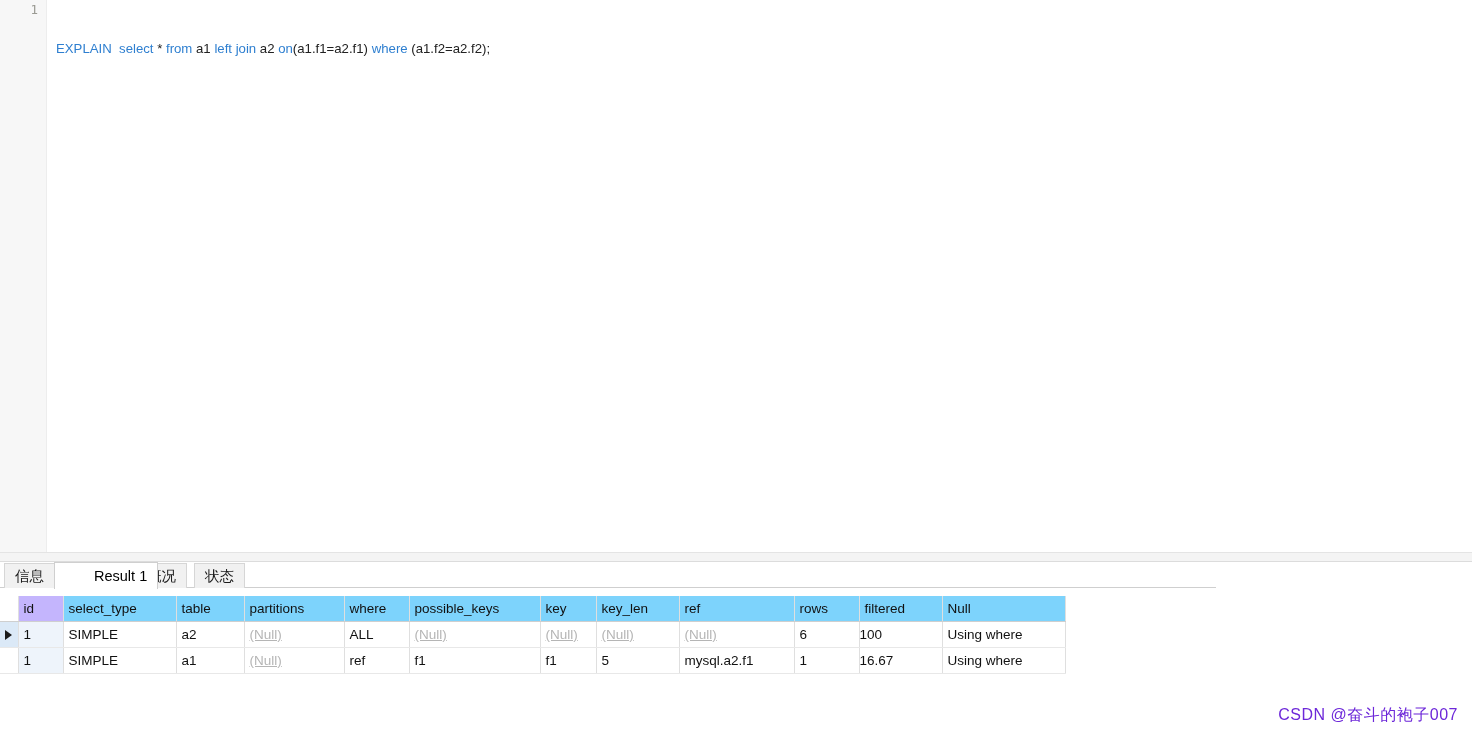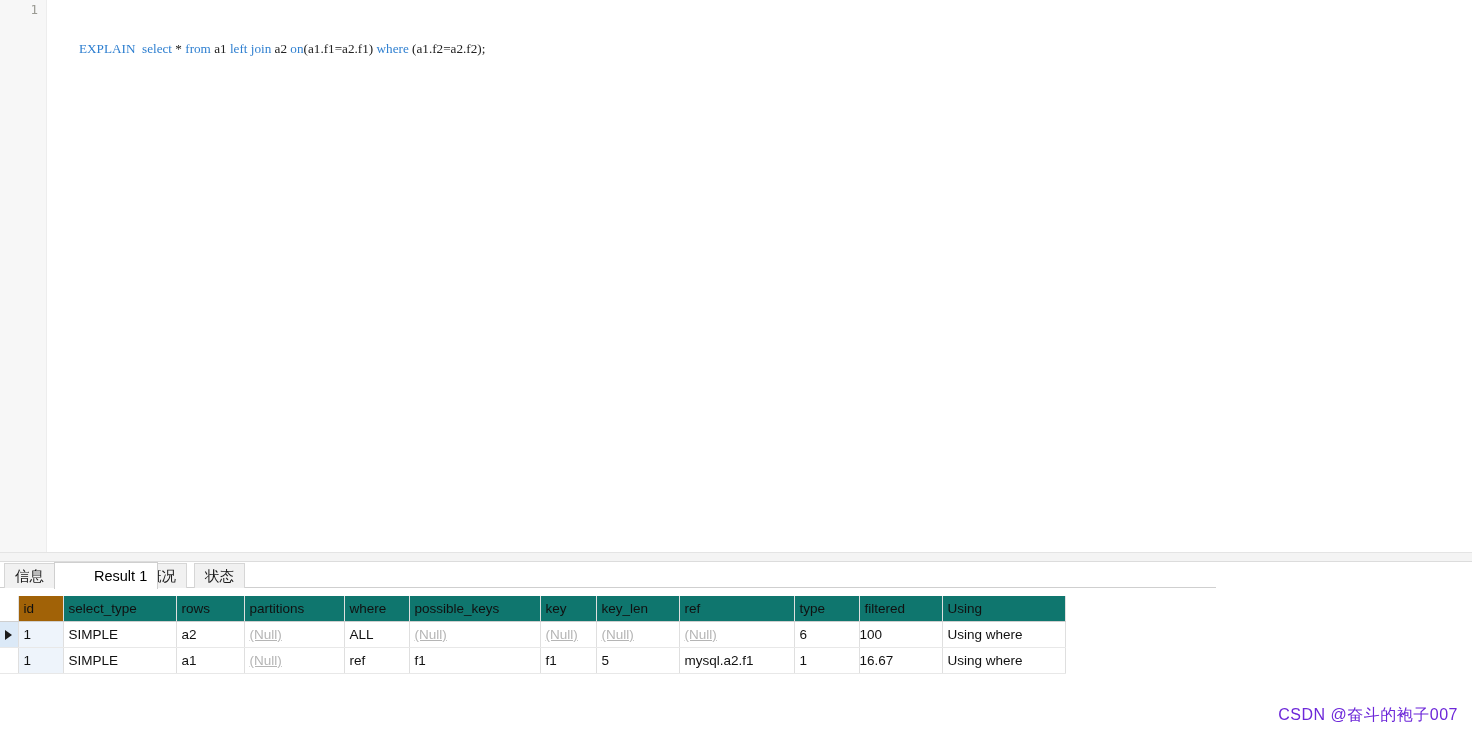--- a/index.html
+++ b/index.html
@@ -42,26 +42,25 @@
     line-height: 18px;
     color: #9a9a93;
     text-align: right;
   }
   #editor-code {
     position: absolute;
     left: 56px;
     top: 0px;
     right: 0;
     height: 552px;
-    font-family: Liberation Serif, serif;
+    font-family: Liberation Sans, sans-serif;
     font-size: 13.2px;
     line-height: 19px;
     white-space: pre;
     color: #1f1f1f;
-    margin-left: 23px;
   }
   #editor-code .line {
     height: 19px;
     padding-top: 1px;
   }
   .kw      { color: #2e7fd0; }
   .kwfn    { color: #2e7fd0; }
   .ident   { color: #212121; }
   .op      { color: #212121; }
 
@@ -136,33 +135,33 @@
     height: 25px;
     line-height: 25px;
     text-align: left;
     font-weight: normal;
     overflow: hidden;
     white-space: nowrap;
     box-sizing: border-box;
     vertical-align: middle;
   }
   table.grid thead th {
-    background: #0f766e;
+    background: #7dd3fc;
     border-bottom: 1px solid #cfcfcf;
     color: #111111;
   }
   table.grid thead th.col-indicator,
   table.grid tbody td.col-indicator {
     border-right: 1px solid #dfdfdf;
     padding: 0;
     background: #ffffff;
     text-align: center;
   }
   table.grid thead th.hl {
-    background: #a16207;
+    background: #c4b5fd;
   }
   table.grid tbody td.hl {
     background: #eef4fb;
   }
   table.grid tbody tr.current td.col-indicator {
     background: #dbe9f7;
   }
   .row-arrow {
     display: inline-block;
     width: 0; height: 0;
@@ -222,30 +221,30 @@
         <col style="width: 115px;">
         <col style="width: 65px;">
         <col style="width: 83px;">
         <col style="width: 123px;">
       </colgroup>
     <thead>
       <tr id="grid-header-row">
           <th class="col-indicator"></th>
           <th class="hl">id</th>
           <th class="">select_type</th>
-          <th class="">rows</th>
+          <th class="">table</th>
           <th class="">partitions</th>
           <th class="">where</th>
           <th class="">possible_keys</th>
           <th class="">key</th>
           <th class="">key_len</th>
           <th class="">ref</th>
-          <th class="">type</th>
+          <th class="">rows</th>
           <th class="">filtered</th>
-          <th class="">Using</th>
+          <th class="">Null</th>
         </tr>
     </thead>
     <tbody id="grid-body">
         <tr class="current">
           <td class="col-indicator"><span class="row-arrow"></span></td>
           <td class="hl">1</td>
           <td>SIMPLE</td>
           <td>a2</td>
           <td class="null-val">(Null)</td>
           <td>ALL</td>

